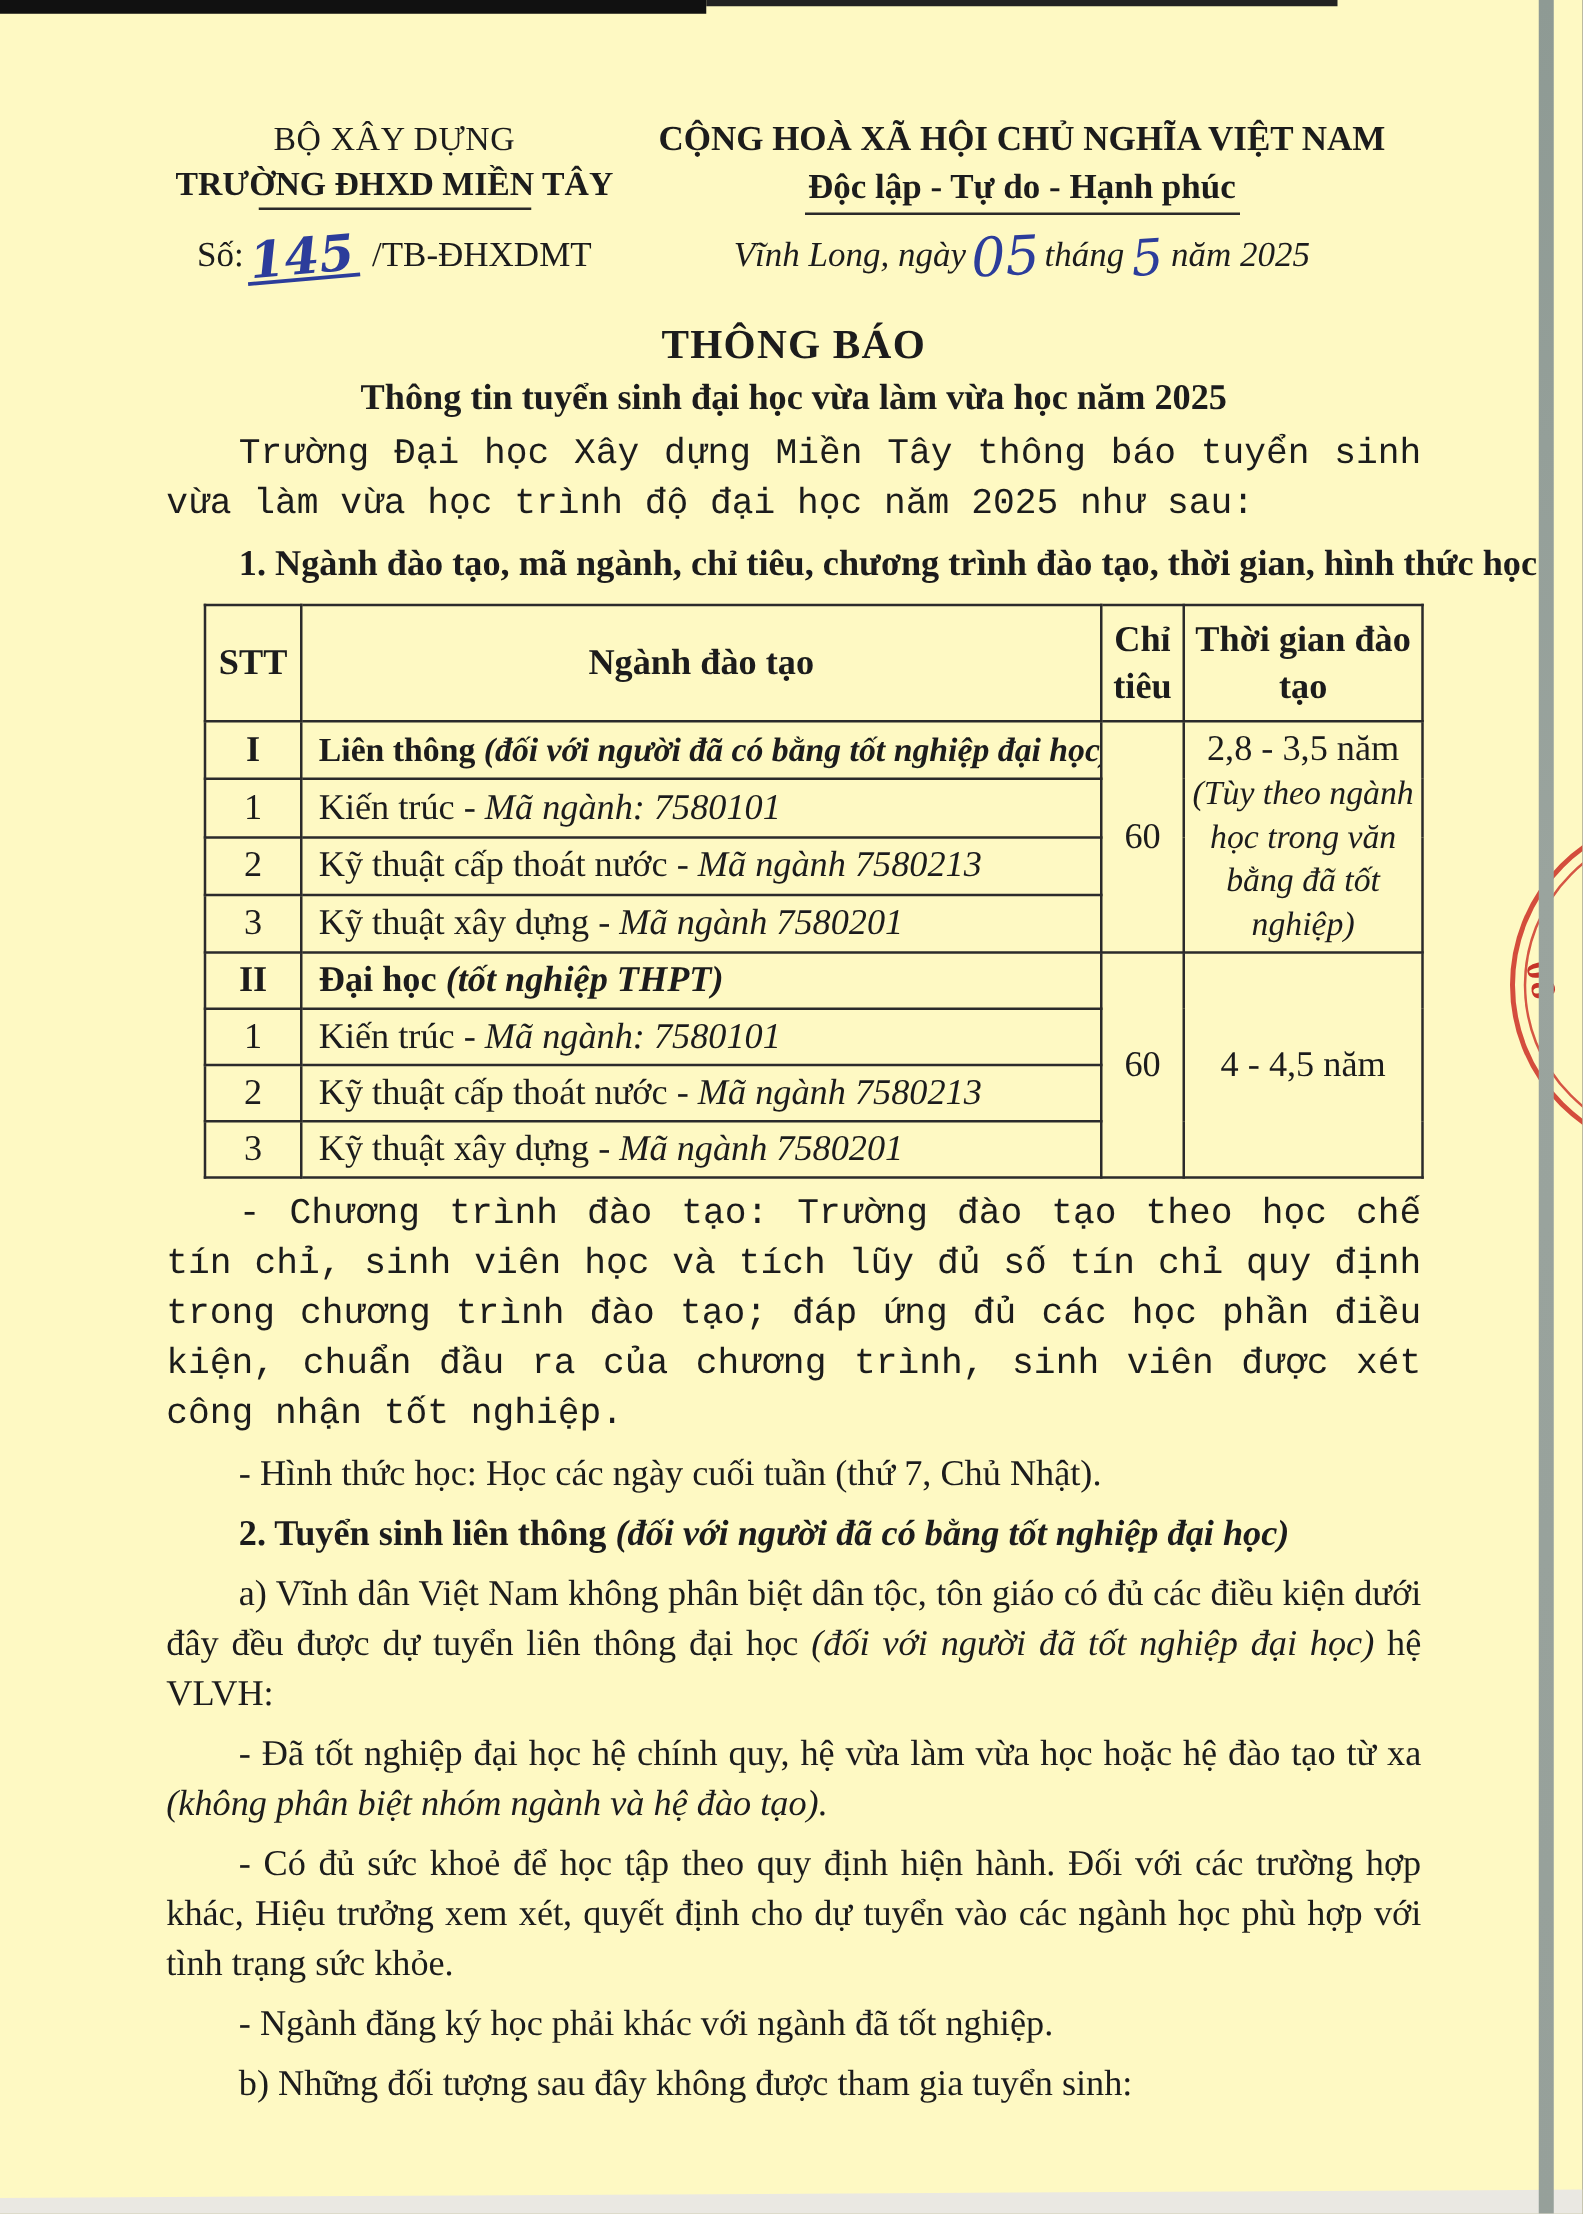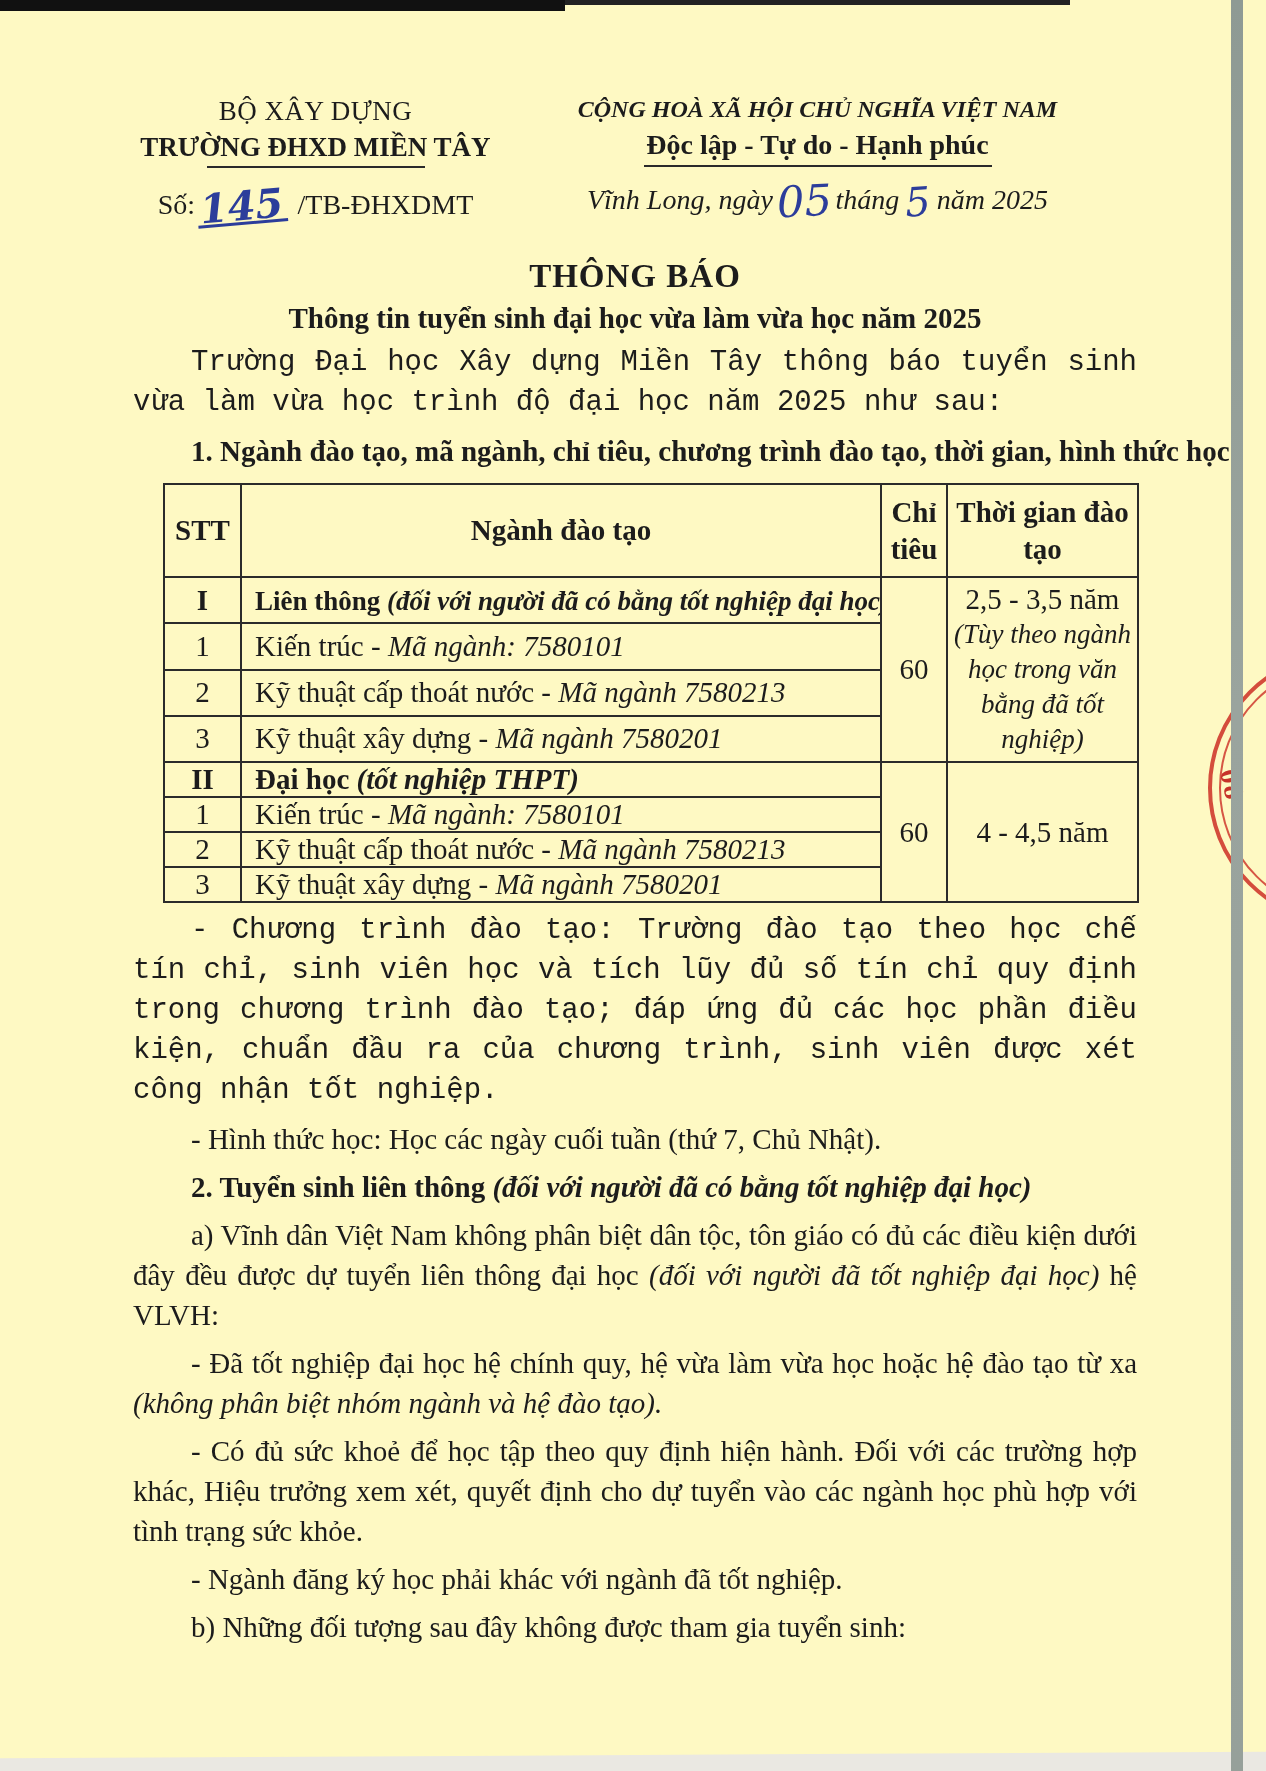--- a/index.html
+++ b/index.html
@@ -29,21 +29,21 @@
 
   .content { position:relative; padding:96px 129px 0 133px; z-index:1; }
 
   .doc-header { display:flex; }
   .header-left  { width:365px; text-align:center; }
   .header-right { flex:1; text-align:center; }
   .org1   { font-size:27px; letter-spacing:.5px; }
   .org2   { font-size:27px; font-weight:bold; margin-top:5px; }
   .rule-left  { width:218px; height:2px; background:#2a2a2a; margin:3px auto 0; }
   .rule-right { width:348px; height:2px; background:#2a2a2a; margin:4px auto 0; }
-  .country { font-size:24px; font-weight:bold;font-style:italic; }
+  .country { font-size:28px; font-weight:bold; }
   .motto   { font-size:28px; font-weight:bold; margin-top:6px; }
   .so-line   { margin-top:21px; font-size:28px; white-space:nowrap; }
   .date-line { margin-top:17px; font-size:28px; font-style:italic; white-space:nowrap; }
   .hand { font-family:"DejaVu Serif",serif; font-style:italic; color:#2c3d9b; display:inline-block; }
   .hand-no  { font-size:40px; font-weight:bold; transform:rotate(-5deg); line-height:28px;
               border-bottom:3px solid #2c3d9b; padding:0 3px 2px; margin:0 2px; vertical-align:-6px; }
   .hand-day { font-size:43px; transform:rotate(-3deg); line-height:20px; vertical-align:-7px; margin:0 4px; }
   .hand-mon { font-size:40px; transform:rotate(-4deg); line-height:20px; vertical-align:-7px; margin:0 6px; }
   .suffix { margin-left:9px; }
 
@@ -53,21 +53,21 @@
   p.body { font-size:29px; line-height:40px; text-align:justify; text-indent:58px; margin-top:8px; }
   .mt-lg { margin-top:17px;font-family:Liberation Mono, monospace; }
   .b  { font-weight:bold; }
   .it { font-style:italic; }
   .nowrap { white-space:nowrap; }
   .h1-line { font-size:28px; }
 
   table.tuyensinh { border-collapse:collapse; table-layout:fixed; width:974px; margin:12px 0 0 30px; }
   .tuyensinh th, .tuyensinh td { border:2px solid #2b2b2b; vertical-align:middle; }
   .tuyensinh th { height:93px; font-size:29px; font-weight:bold; text-align:center; line-height:37px; padding:0 4px; }
-  .tuyensinh td { height:35px; font-size:29px; }
+  .tuyensinh td { height:45px; font-size:29px; }
   td.stt   { text-align:center; }
   td.name  { padding-left:13px; white-space:nowrap; overflow:hidden; }
   td.name .sec { font-size:27px; }
   td.quota { text-align:center; }
   td.dur   { text-align:center; line-height:35px; padding:4px 6px; }
   .dur-note { font-style:italic; font-size:27px; }
 </style>
 </head>
 <body>
 
@@ -122,21 +122,21 @@
           <th>Chỉ tiêu</th>
           <th>Thời gian đào tạo</th>
         </tr>
       </thead>
       <tbody>
         <tr>
           <td class="stt b">I</td>
           <td class="name"><span class="b sec">Liên thông </span><span class="b it sec">(đối với người đã có bằng tốt nghiệp đại học)</span></td>
           <td class="quota" rowspan="4">60</td>
           <td class="dur" rowspan="4">
-              <div>2,5 - 3,5 năm</div>
+              <div>2,8 - 3,5 năm</div>
               <div class="dur-note">(Tùy theo ngành học trong văn bằng đã tốt nghiệp)</div>
             </td>
         </tr>
         <tr>
           <td class="stt">1</td>
           <td class="name"><span>Kiến trúc - </span><span class="it">Mã ngành: 7580101</span></td>
         </tr>
         <tr>
           <td class="stt">2</td>
           <td class="name"><span>Kỹ thuật cấp thoát nước - </span><span class="it">Mã ngành 7580213</span></td>

